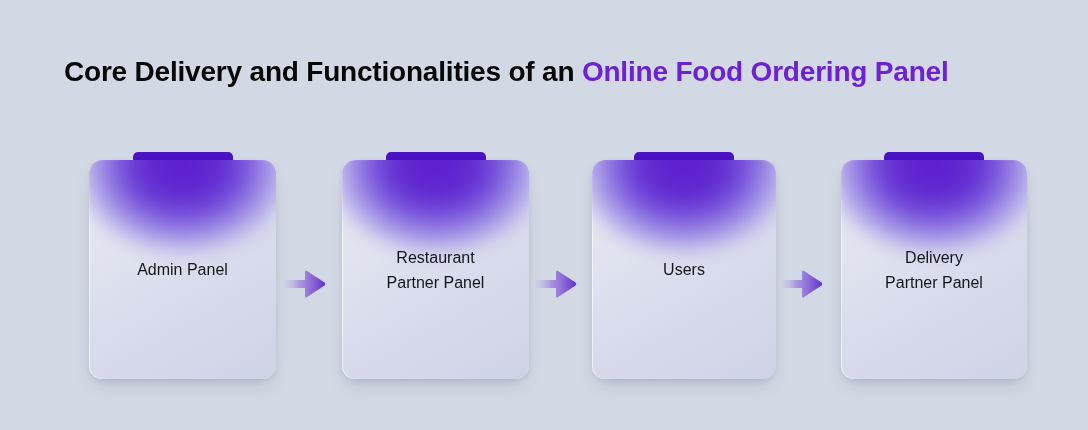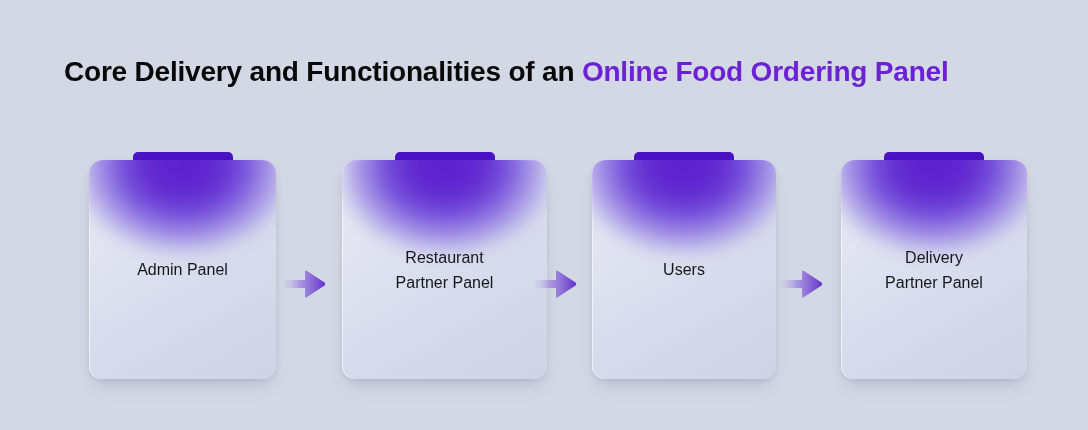--- a/index.html
+++ b/index.html
@@ -136,21 +136,21 @@
 <h1 id="page-title"><span>Core Delivery and Functionalities of an </span><span class="accent">Online Food Ordering Panel</span></h1>
 
 <div id="flow-row">
     <div class="card-wrap" style="left: 75px; width: 187px;">
       <div class="card-tab"></div>
       <div class="card">
         <div class="card-glow"></div>
         <div class="card-label">Admin Panel</div>
       </div>
     </div>
-    <div class="card-wrap" style="left: 328px; width: 205px;">
+    <div class="card-wrap" style="left: 328px; width: 187px;">
       <div class="card-tab"></div>
       <div class="card">
         <div class="card-glow"></div>
         <div class="card-label">Restaurant
 Partner Panel</div>
       </div>
     </div>
     <div class="card-wrap" style="left: 578px; width: 184px; padding-left: 27px;">
       <div class="card-tab"></div>
       <div class="card">

